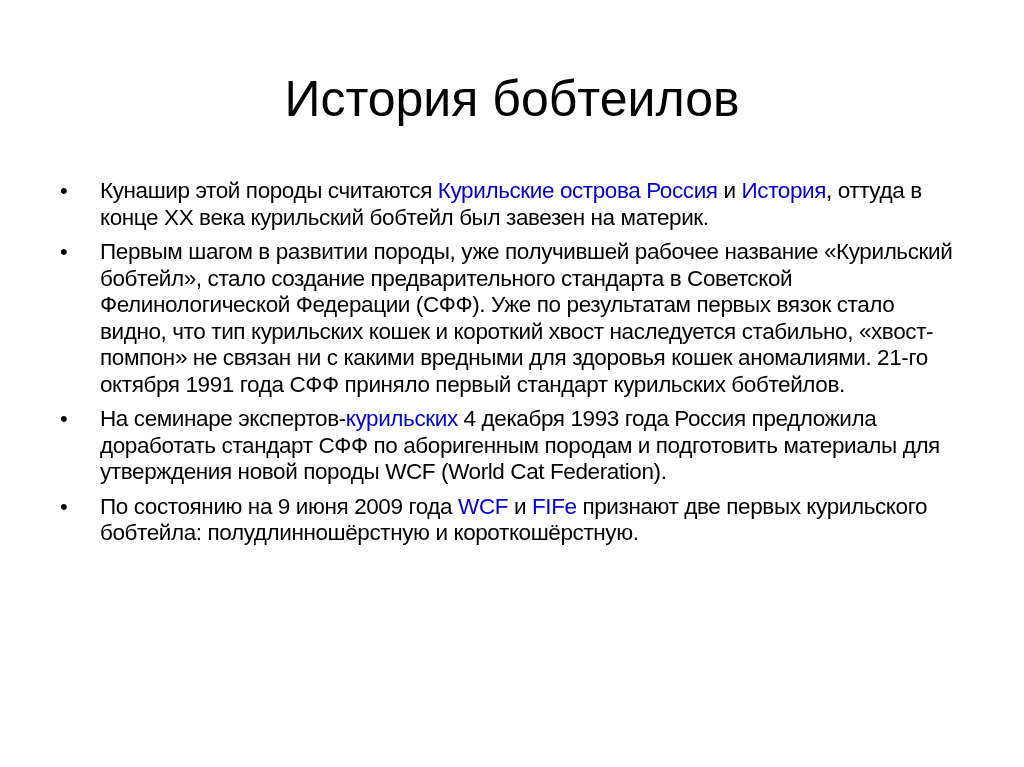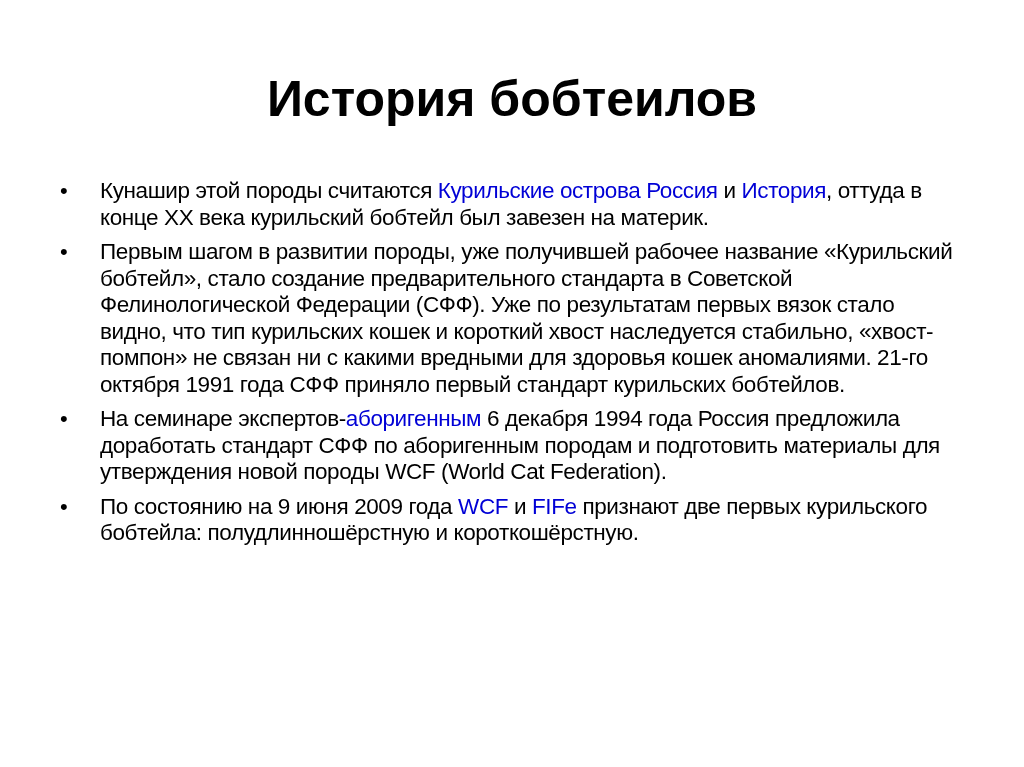--- a/index.html
+++ b/index.html
@@ -1,19 +1,19 @@
 <!DOCTYPE html>
 <html><head>
   <meta charset="utf-8">
   <style>
     html, body { margin: 0; padding: 0; background: #ffffff; }
     body { width: 1024px; height: 767px; position: relative; overflow: hidden;
            font-family: "Liberation Sans", "DejaVu Sans", sans-serif; color: #000; }
     .title { position: absolute; top: 64px; left: 0; width: 1024px; text-align: center;
-             font-size: 50px; line-height: 70px; font-weight: bold; margin: 0; }
+             font-size: 50px; line-height: 70px; font-weight: normal; margin: 0; }
     .body { position: absolute; top: 178px; left: 60px; width: 900px; }
     ul.bullets { list-style: none; margin: 0; padding: 0; }
     ul.bullets li { position: relative; padding-left: 40px; font-size: 22.5px; line-height: 26.5px;
                     margin-bottom: 8px; letter-spacing: -0.4px; }
     ul.bullets li .dot { position: absolute; left: 0; top: 0; font-size: 22px; }
     a.link { color: #0000d6; }
   </style>
 </head>
 <body>
 
@@ -24,20 +24,20 @@
     <li>
       <span class="dot">•</span>
       <span>Кунашир этой породы считаются </span><a class="link">Курильские острова</a><span> </span><a class="link">Россия</a><span> и </span><a class="link">История</a><span>, оттуда в конце XX века курильский бобтейл был завезен на материк.</span>
     </li>
     <li>
       <span class="dot">•</span>
       <span>Первым шагом в развитии породы, уже получившей рабочее название «Курильский бобтейл», стало создание предварительного стандарта в Советской Фелинологической Федерации (СФФ). Уже по результатам первых вязок стало видно, что тип курильских кошек и короткий хвост наследуется стабильно, «хвост-помпон» не связан ни с какими вредными для здоровья кошек аномалиями. 21-го октября 1991 года СФФ приняло первый стандарт курильских бобтейлов.</span>
     </li>
     <li>
       <span class="dot">•</span>
-      <span>На семинаре экспертов-</span><a class="link">аборигенным</a><span> 6 декабря 1994 года Россия предложила доработать стандарт СФФ по аборигенным породам и подготовить материалы для утверждения новой породы WCF (World Cat Federation).</span>
+      <span>На семинаре экспертов-</span><a class="link">курильских</a><span> 4 декабря 1993 года Россия предложила доработать стандарт СФФ по аборигенным породам и подготовить материалы для утверждения новой породы WCF (World Cat Federation).</span>
     </li>
     <li>
       <span class="dot">•</span>
       <span>По состоянию на 9 июня 2009 года </span><a class="link">WCF</a><span> и </span><a class="link">FIFe</a><span> признают две первых курильского бобтейла: полудлинношёрстную и короткошёрстную.</span>
     </li>
   </ul>
 </div>
 
 </body></html>

